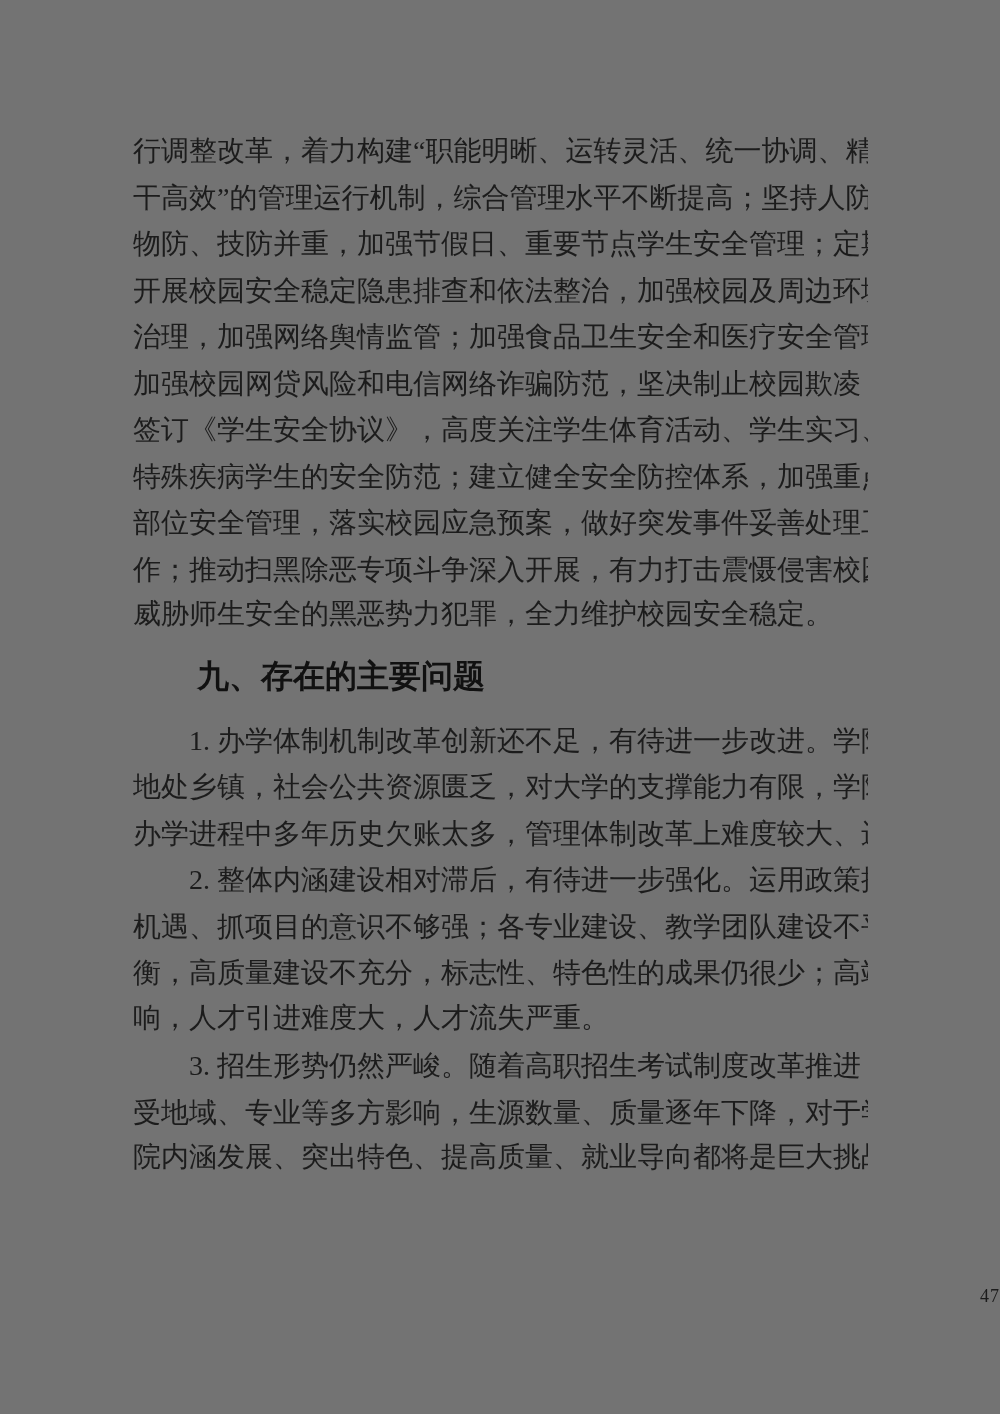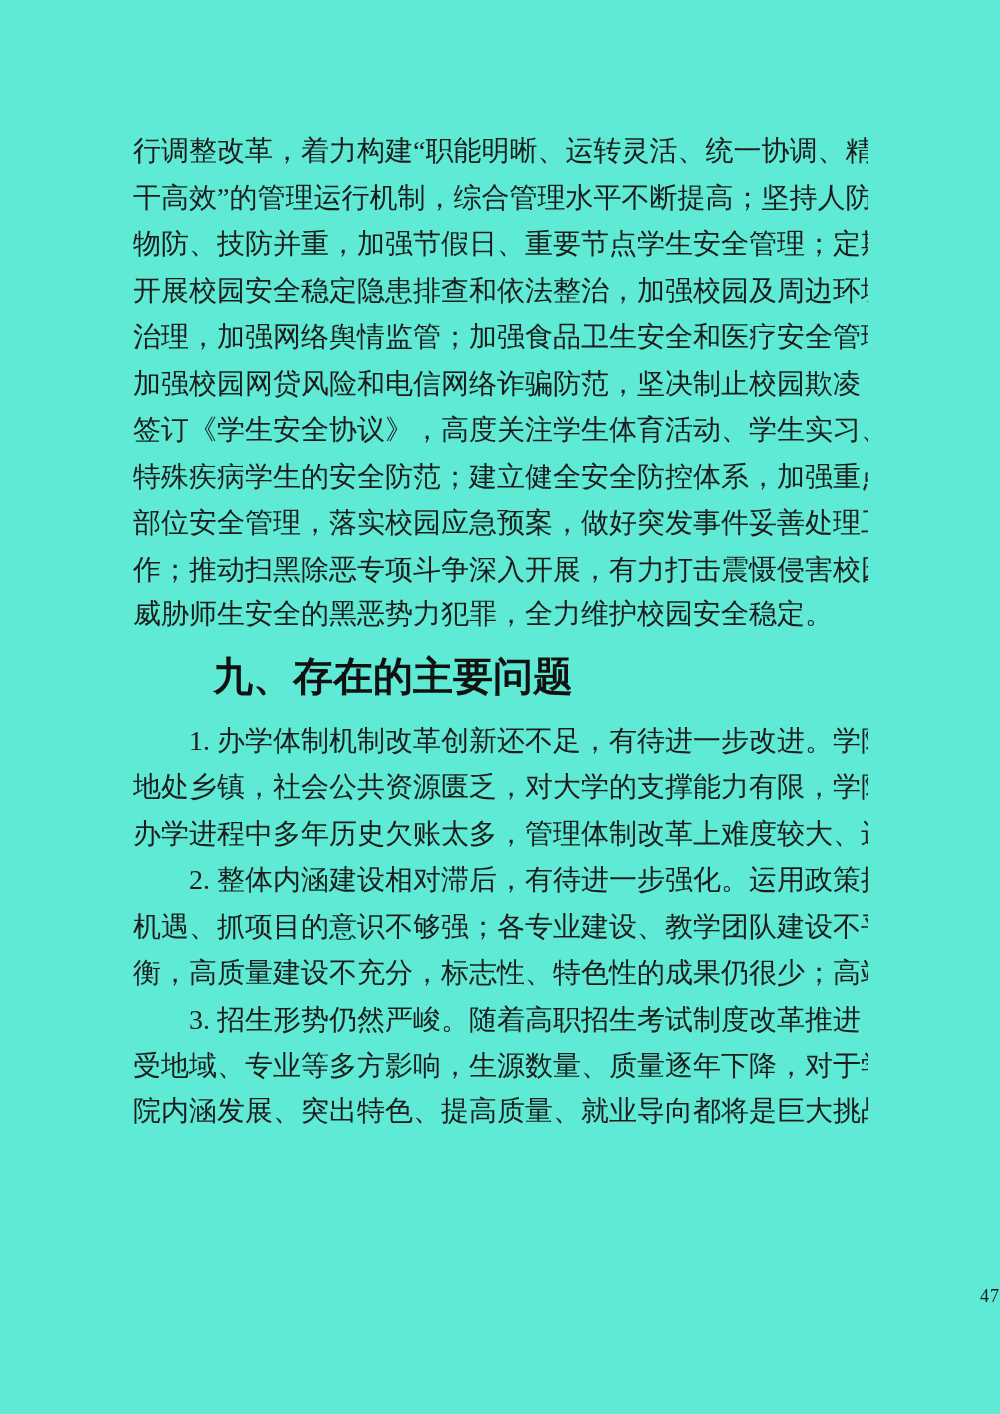--- a/index.html
+++ b/index.html
@@ -4,21 +4,21 @@
 <style>
   html, body {
     margin: 0;
     padding: 0;
     background: #ffffff;
   }
   .page {
     position: relative;
     width: 1000px;
     height: 1414px;
-    background: #5eead4;
+    background: #737373;
     overflow: hidden;
     color: #1c1c1c;
     font-family: "Liberation Serif", "DejaVu Serif", serif;
   }
   .text-block {
     position: absolute;
     left: 133px;
     top: 128px;
     width: 735px;
     font-size: 28px;
@@ -42,21 +42,21 @@
   .para.numbered .line.first {
     text-indent: 2em;
   }
   .continuation .line.first {
     text-indent: 0;
   }
   .heading {
     margin: 16px 0 22px 0;
     font-family: "Liberation Sans", "DejaVu Sans", sans-serif;
     font-weight: 700;
-    font-size: 40px;
+    font-size: 32px;
     line-height: 40px;
     text-indent: 2em;
     color: #111111;
   }
   .page-footer {
     position: absolute;
     left: 0;
     top: 1286px;
     width: 100%;
     text-align: right;
@@ -93,20 +93,21 @@
     <section class="para numbered">
         <div class="line first">1. 办学体制机制改革创新还不足，有待进一步改进。学院</div>
         <div class="line">地处乡镇，社会公共资源匮乏，对大学的支撑能力有限，学院</div>
         <div class="line">办学进程中多年历史欠账太多，管理体制改革上难度较大、进</div>
       </section>
 
     <section class="para numbered">
         <div class="line first">2. 整体内涵建设相对滞后，有待进一步强化。运用政策抓</div>
         <div class="line">机遇、抓项目的意识不够强；各专业建设、教学团队建设不平</div>
         <div class="line">衡，高质量建设不充分，标志性、特色性的成果仍很少；高端</div>
+        <div class="line last">响，人才引进难度大，人才流失严重。</div>
       </section>
 
     <section class="para numbered keep-full-last">
         <div class="line first">3. 招生形势仍然严峻。随着高职招生考试制度改革推进，</div>
         <div class="line">受地域、专业等多方影响，生源数量、质量逐年下降，对于学</div>
         <div class="line last">院内涵发展、突出特色、提高质量、就业导向都将是巨大挑战。</div>
       </section>
 
   </main>
 

